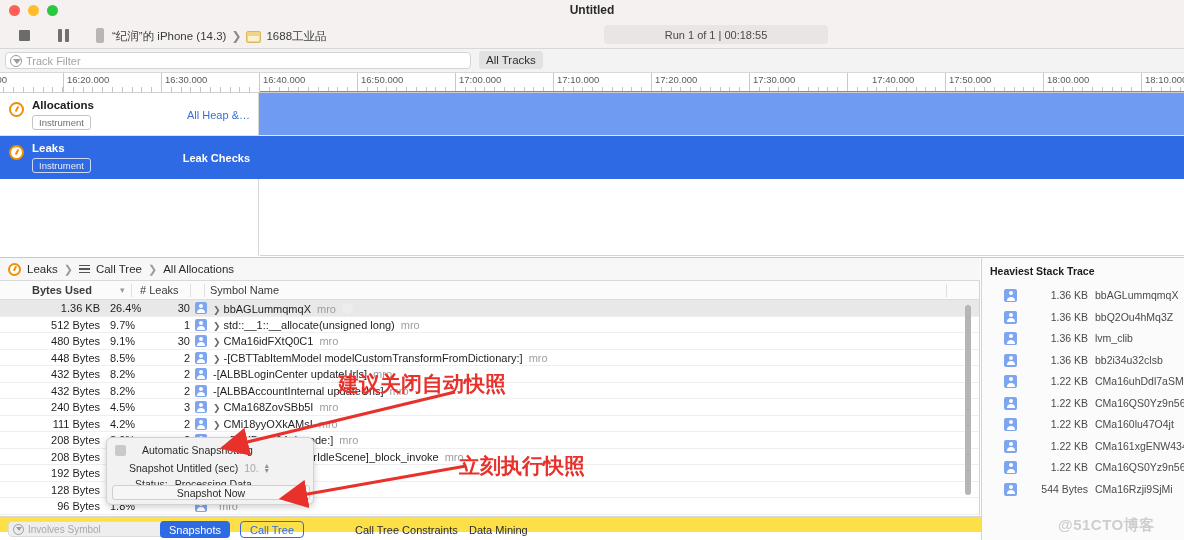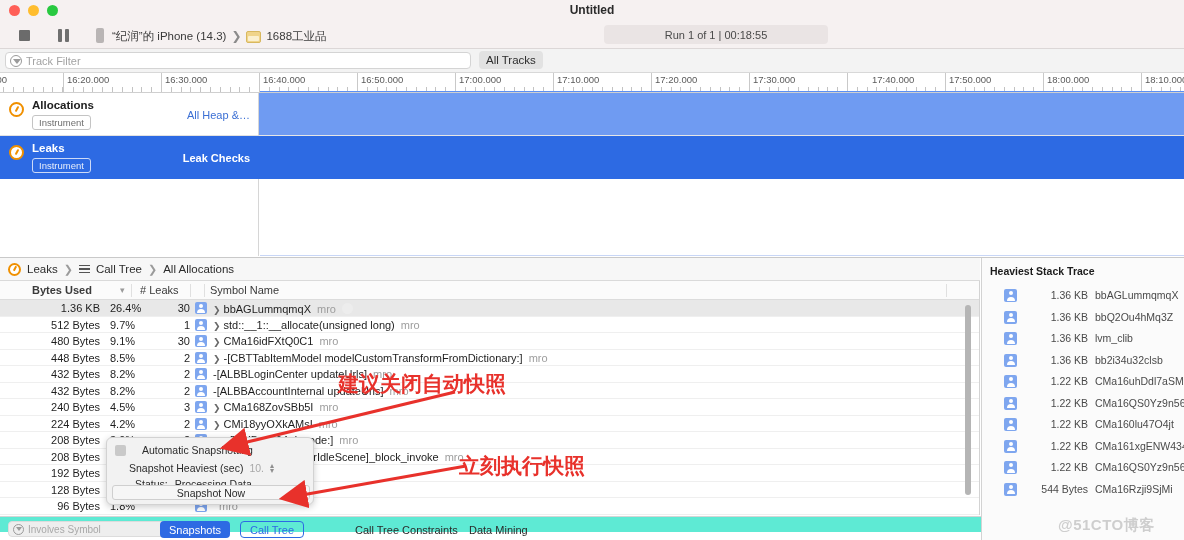--- a/index.html
+++ b/index.html
@@ -258,21 +258,21 @@
   .rp-size { position: absolute; left: 42px; width: 64px; top: 4px; text-align: right; }
   .rp-name { position: absolute; left: 113px; top: 4px; white-space: nowrap; }
   .watermark {
     position: absolute; left: 1058px; top: 516px; font-size: 15px;
     color: rgba(150,150,150,.45); font-weight: bold; letter-spacing: .5px;
   }
 
   
   .bottombar {
     position: absolute; left: 0; top: 516px; width: 981px; height: 16px;
-    background: #5eead4; border-top: 1px solid #d5d5d5;
+    background: #fde047; border-top: 1px solid #d5d5d5;
   }
   .involves {
     position: absolute; left: 8px; top: 4px; width: 160px; height: 16px;
     background: #eeeeee; border: 1px solid #dcdcdc; border-radius: 4px;
     display: flex; align-items: center; gap: 4px; padding-left: 4px;
   }
   .involves span { font-size: 10px; color: #a8a8a8; }
   .funnel.sm { width: 11px; height: 11px; }
   .funnel.sm:after { left:1.5px; top:2.5px; border-left-width:3.5px; border-right-width:3.5px; border-top-width:4.5px; }
   .btab {
@@ -559,21 +559,21 @@
           <div class="c-sym"><span>-[ALBBAccountInternal updateUrls]</span><span class="mro">mro</span></div>
         </div>
         <div class="row">
           <div class="c-bytes">240 Bytes</div>
           <div class="c-pct">4.5%</div>
           <div class="c-leaks">3</div>
           <div class="c-person"></div>
           <div class="c-sym"><span class="disc">❯</span><span>CMa168ZovSBb5I</span><span class="mro">mro</span></div>
         </div>
         <div class="row">
-          <div class="c-bytes">224 Bytes</div>
+          <div class="c-bytes">111 Bytes</div>
           <div class="c-pct">4.2%</div>
           <div class="c-leaks">2</div>
           <div class="c-person"></div>
           <div class="c-sym"><span class="disc">❯</span><span>CMi18yyOXkAMsI</span><span class="mro">mro</span></div>
         </div>
         <div class="row">
           <div class="c-bytes">208 Bytes</div>
           <div class="c-pct">3.9%</div>
           <div class="c-leaks">2</div>
           <div class="c-person"></div>
@@ -617,21 +617,21 @@
       </div>
     <div class="scrollbar"></div>
   </div>
 
   <div class="popover">
     <div class="pv-row1">
       <span class="pv-check"></span>
       <span>Automatic Snapshotting</span>
     </div>
     <div class="pv-row2">
-      <span>Snapshot Heaviest (sec)</span>
+      <span>Snapshot Untitled (sec)</span>
       <span class="pv-num">10.</span>
       <span class="pv-stepper">
           <span>▴</span>
           <span>▾</span>
         </span>
     </div>
     <div class="pv-row3">
       <span>Status:</span>
       <span>Processing Data</span>
     </div>

